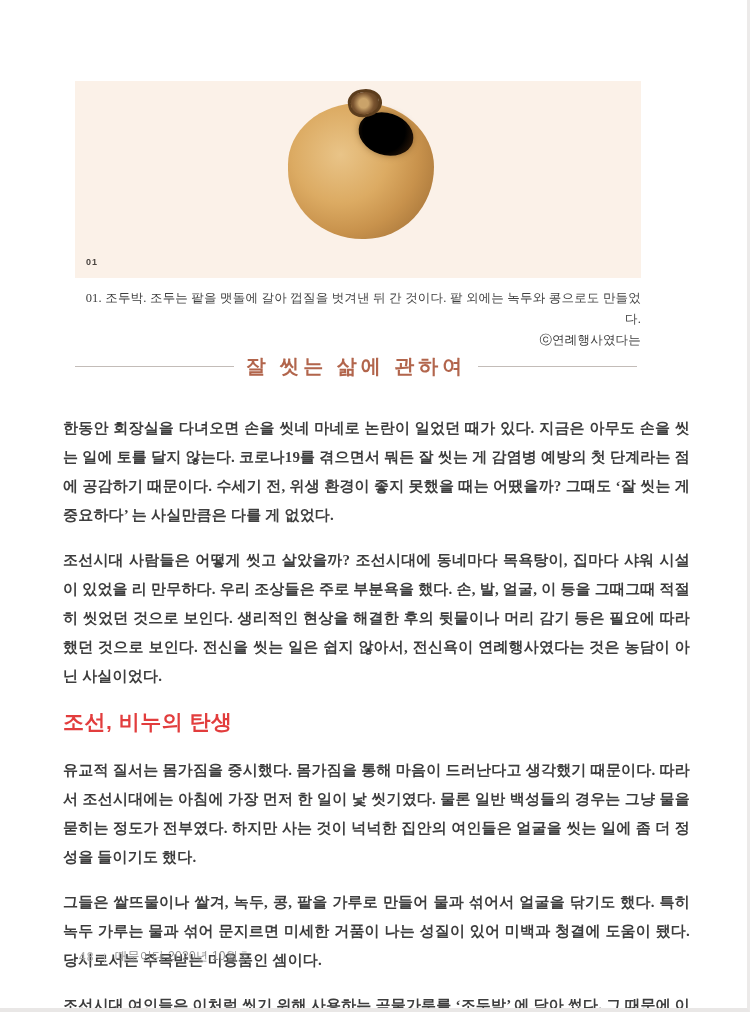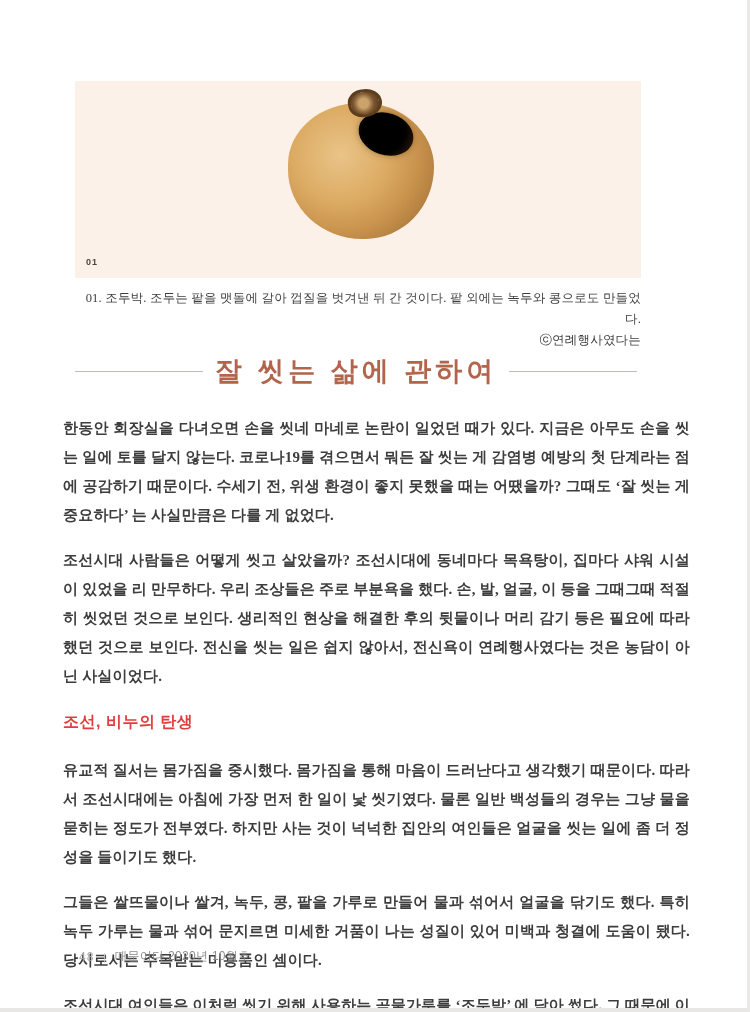--- a/index.html
+++ b/index.html
@@ -84,21 +84,21 @@
     left: 75px; top: 353px;
     width: 562px;
     display: flex;
     align-items: center;
     gap: 12px;
   }
   .title-line { flex: 1; height: 1px; background: #c3bcb8; }
   .article-title {
     margin: 0;
     font-family: "Liberation Sans", "DejaVu Sans", sans-serif;
-    font-size: 27px;
+    font-size: 20px;
     font-weight: 700;
     letter-spacing: 4px;
     color: #b2654c;
     white-space: nowrap;
   }
 
   
   .article {
     position: absolute;
     left: 63px; top: 406px;
@@ -106,21 +106,21 @@
     font-size: 15px;
     line-height: 29px;
     letter-spacing: 0.2px;
     text-align: justify;
     color: #3d3d3d;
   }
   .article p { margin: 8px 0 16px 0; font-weight: bold; }
   .subheading {
     margin: 14px 0 20px 0;
     font-family: "Liberation Sans", "DejaVu Sans", sans-serif;
-    font-size: 16px;
+    font-size: 21px;
     font-weight: 700;
     letter-spacing: 0.5px;
     color: #e23d3d;
   }
 
   
   .footer {
     position: absolute;
     left: 63px; top: 948px;
     display: flex;

